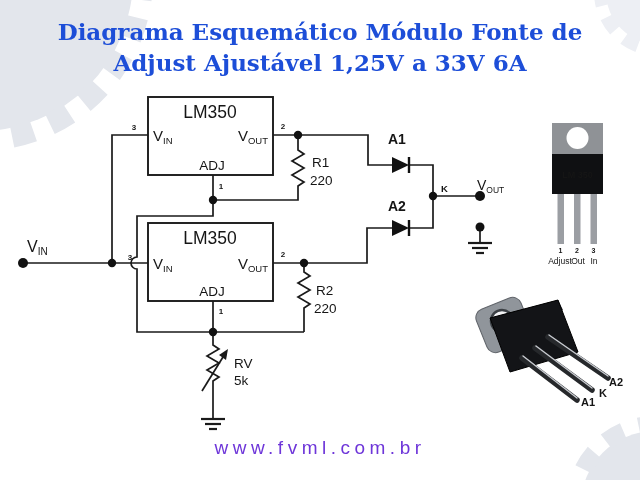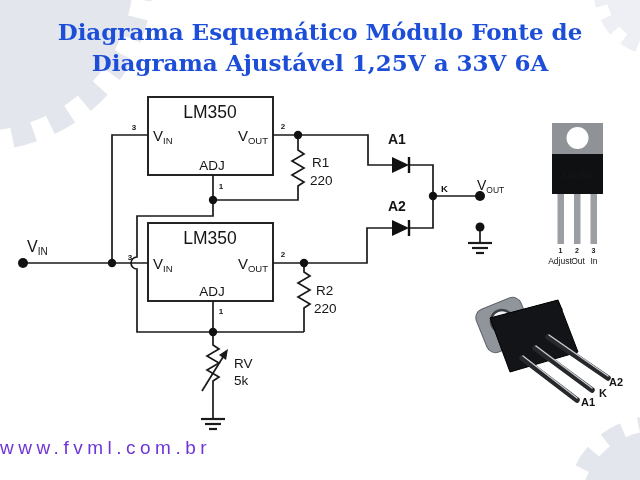--- a/index.html
+++ b/index.html
@@ -1,21 +1,21 @@
 <!DOCTYPE html>
 <html><head>
 <meta charset="utf-8">
 <style>
   html,body{margin:0;padding:0;background:#777;}
   .page{position:relative;width:640px;height:480px;background:#ffffff;overflow:hidden;
         font-family:"Liberation Sans",sans-serif;margin:0 auto;}
   .title{position:absolute;left:0;right:0;top:16px;text-align:center;
          font-family:"DejaVu Serif","Liberation Serif",serif;font-weight:bold;
          font-size:23px;line-height:31px;color:#1d4ed8;}
-  .footer{position:absolute;left:0;right:0;top:437px;
+  .footer{position:absolute;left:0;right:0;top:437px;text-align:center;
           font-size:19px;letter-spacing:4.5px;color:#6e36d9;font-weight:500;}
   svg{position:absolute;left:0;top:0;}
   svg text{font-family:"Liberation Sans",sans-serif;fill:#151515;}
   .wire{stroke:#1a1a1a;stroke-width:1.7;fill:none;}
   .boxline{stroke:#1a1a1a;stroke-width:1.9;fill:#ffffff;}
   .dot{fill:#111111;}
   .comp{font-size:13.5px;}
   .pinnum{font-size:8px;font-weight:bold;}
   .dlabel{font-size:14px;font-weight:bold;}
 </style>
@@ -158,18 +158,18 @@
         <line x1="89" y1="45" x2="148" y2="86" stroke="#c8cbd0" stroke-width="1.4"></line>
       </g>
       <text x="121" y="116" font-size="11" font-weight="bold">A1</text>
       <text x="139" y="107" font-size="11" font-weight="bold">K</text>
       <text x="149" y="96" font-size="11" font-weight="bold">A2</text>
     </g>
   </svg>
 
   <div class="title">
     <div>Diagrama Esquemático Módulo Fonte de</div>
-    <div>Diagrama Ajustável 1,25V a 33V 6A</div>
+    <div>Adjust Ajustável 1,25V a 33V 6A</div>
   </div>
 
   <div class="footer">www.fvml.com.br</div>
 
 </div>
 
 </body></html>

